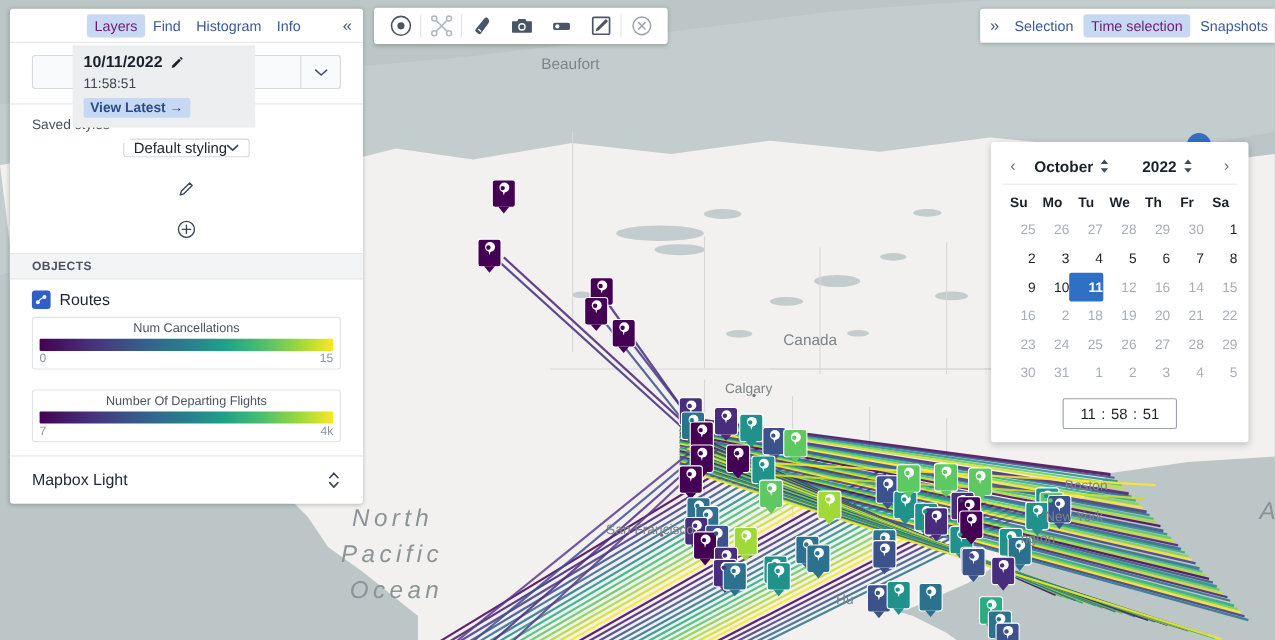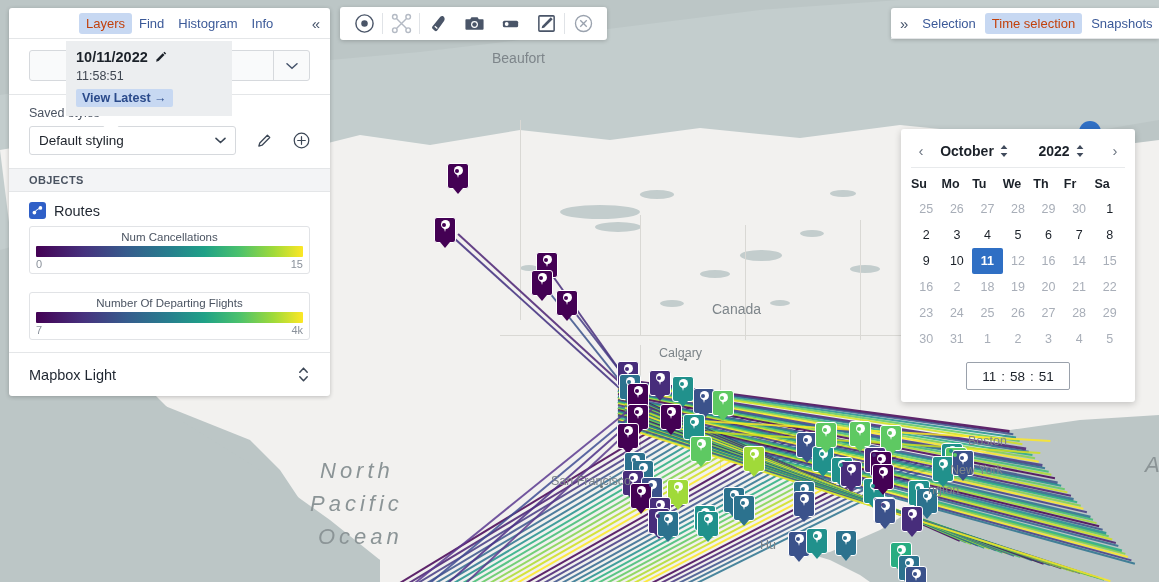--- a/index.html
+++ b/index.html
@@ -139,21 +139,21 @@
   .tab {
     font-size: 13px;
     color: #3b5998;
     padding: 3px 7px;
     border-radius: 3px;
     cursor: pointer;
     white-space: nowrap;
   }
   .tab.active {
     background: #c7d8f2;
-    color: #c2410c;
+    color: #701a75;
   }
   .collapse-btn {
     margin-left: auto;
     color: #45536b;
     font-size: 15px;
     cursor: pointer;
     line-height: 1;
     padding: 2px 2px;
   }
   .panel-section {
@@ -190,20 +190,21 @@
   }
   .field-label {
     font-size: 12.5px;
     color: #4a5361;
     margin-bottom: 6px;
   }
   #styles-row {
     display: flex;
     align-items: center;
     gap: 20px;
+    flex-direction: column;
   }
   #style-select {
     flex: 1;
     height: 29px;
     border: 1px solid #d6d9dd;
     border-radius: 3px;
     background: #fff;
     display: flex;
     align-items: center;
     padding: 0 9px;
@@ -444,28 +445,28 @@
   #cal-year-wrap { flex: 1; display: flex; justify-content: center; }
   #cal-dow, .cal-week {
     display: grid;
     grid-template-columns: repeat(7, 1fr);
   }
   #cal-dow {
     margin-top: 6px;
     margin-bottom: 2px;
   }
   #cal-dow div {
-    text-align: left;
+    text-align: center;
     font-size: 12.5px;
     font-weight: bold;
     color: #1b2129;
     padding: 3px 0;
   }
   .cal-day {
-    text-align: center;
+    text-align: right;
     font-size: 12.5px;
     color: #1b2129;
     padding: 6px 0;
     cursor: pointer;
     border-radius: 2px;
   }
   .cal-day.muted { color: #a8aeb8; }
   .cal-day.sel {
     background: #2f6fc4;
     color: #ffffff;

